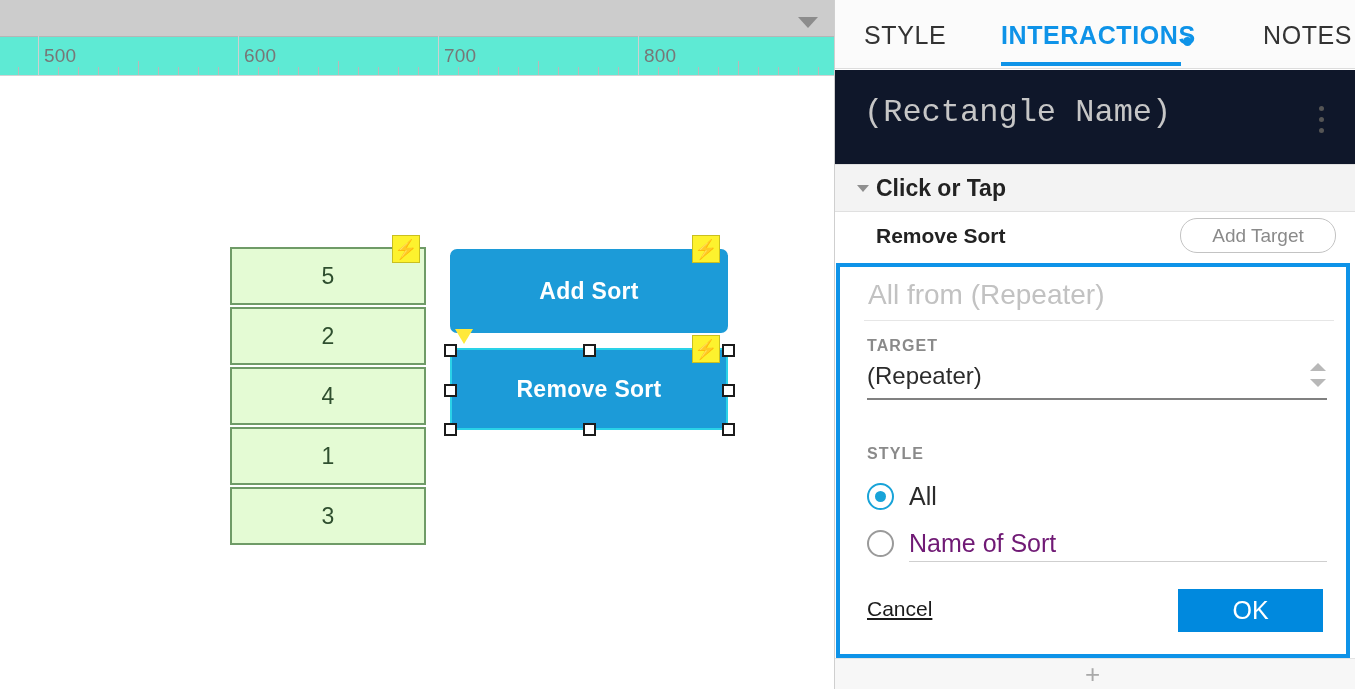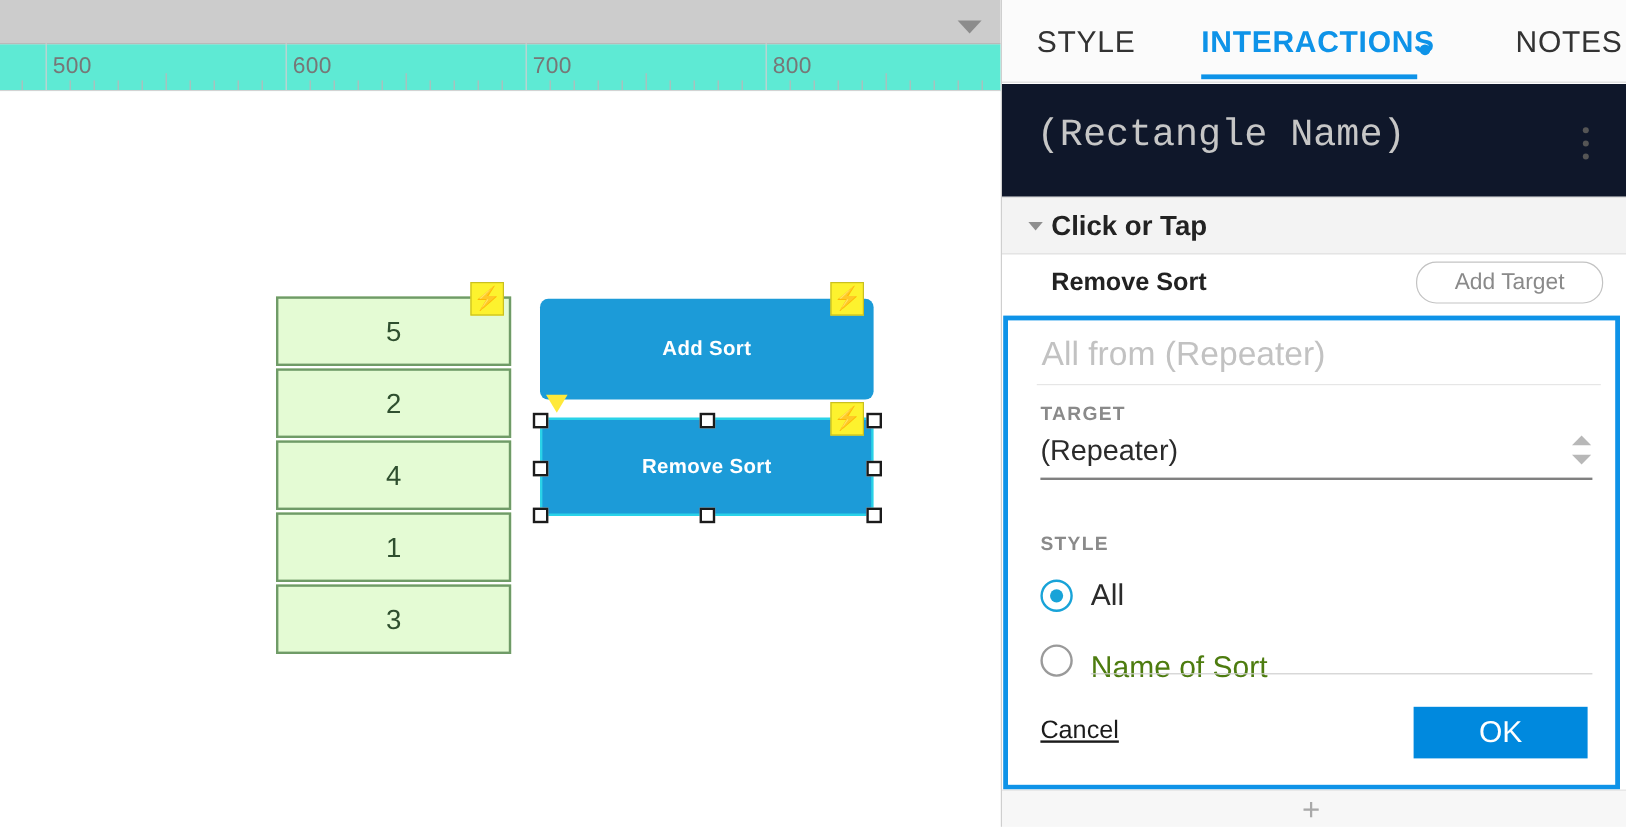--- a/index.html
+++ b/index.html
@@ -39,21 +39,21 @@
     background:#e4fbd4;border:2px solid #6f9b67;
     box-sizing:border-box;
     display:flex;align-items:center;justify-content:center;
     font-size:23px;color:#2f4f2f;
   }
 
   
   .cbtn{
     position:absolute;background:#1c9bd8;border-radius:7px;
     display:flex;align-items:center;justify-content:center;
-    color:#ffffff;font-size:17px;font-weight:bold;letter-spacing:.3px;
+    color:#ffffff;font-size:23px;font-weight:bold;letter-spacing:.3px;
   }
   #btn-add-sort{left:450px;top:173px;width:278px;height:84px;}
   #btn-remove-sort{
     left:450px;top:272px;width:278px;height:82px;border-radius:2px;
     border:2px solid #2ad2e8;box-sizing:border-box;
   }
 
   .bolt{
     position:absolute;width:28px;height:28px;background:#fdf22e;
     border:1px solid #c9bf20;box-sizing:border-box;
@@ -128,21 +128,21 @@
 
   #sort-label{left:27px;top:178px;}
 
   .radio-row{position:absolute;left:27px;display:flex;align-items:center;}
   #radio-all{top:215px;}
   #radio-named{top:262px;}
   .radio{width:27px;height:27px;border-radius:50%;box-sizing:border-box;border:2px solid #9a9a9a;background:#ffffff;position:relative;cursor:pointer;flex:none;}
   .radio.checked{border-color:#18a3d8;}
   .radio.checked::after{content:"";position:absolute;left:6px;top:6px;width:11px;height:11px;border-radius:50%;background:#18a3d8;}
   .radio-text{margin-left:15px;font-size:25px;color:#2b2b2b;}
-  .radio-text.placeholder{color:#4d7c0f;margin-top:13px;}
+  .radio-text.placeholder{color:#701a75;}
   #named-rule{position:absolute;left:69px;top:294px;width:418px;height:1px;background:#cfcfcf;}
 
   #cancel-link{position:absolute;left:27px;top:330px;font-size:21px;color:#1b1b1b;text-decoration:underline;cursor:pointer;}
   #ok-btn{
     position:absolute;left:338px;top:322px;width:145px;height:43px;background:#0089de;
     display:flex;align-items:center;justify-content:center;color:#ffffff;font-size:25px;cursor:pointer;
   }
 
   #panel-footer{position:absolute;left:0;top:658px;width:520px;height:31px;background:#f7f7f7;border-top:1px solid #e4e4e4;box-sizing:border-box;}
   #add-event-plus{position:absolute;left:250px;top:4px;font-size:26px;color:#a9a9a9;line-height:22px;cursor:pointer;}

